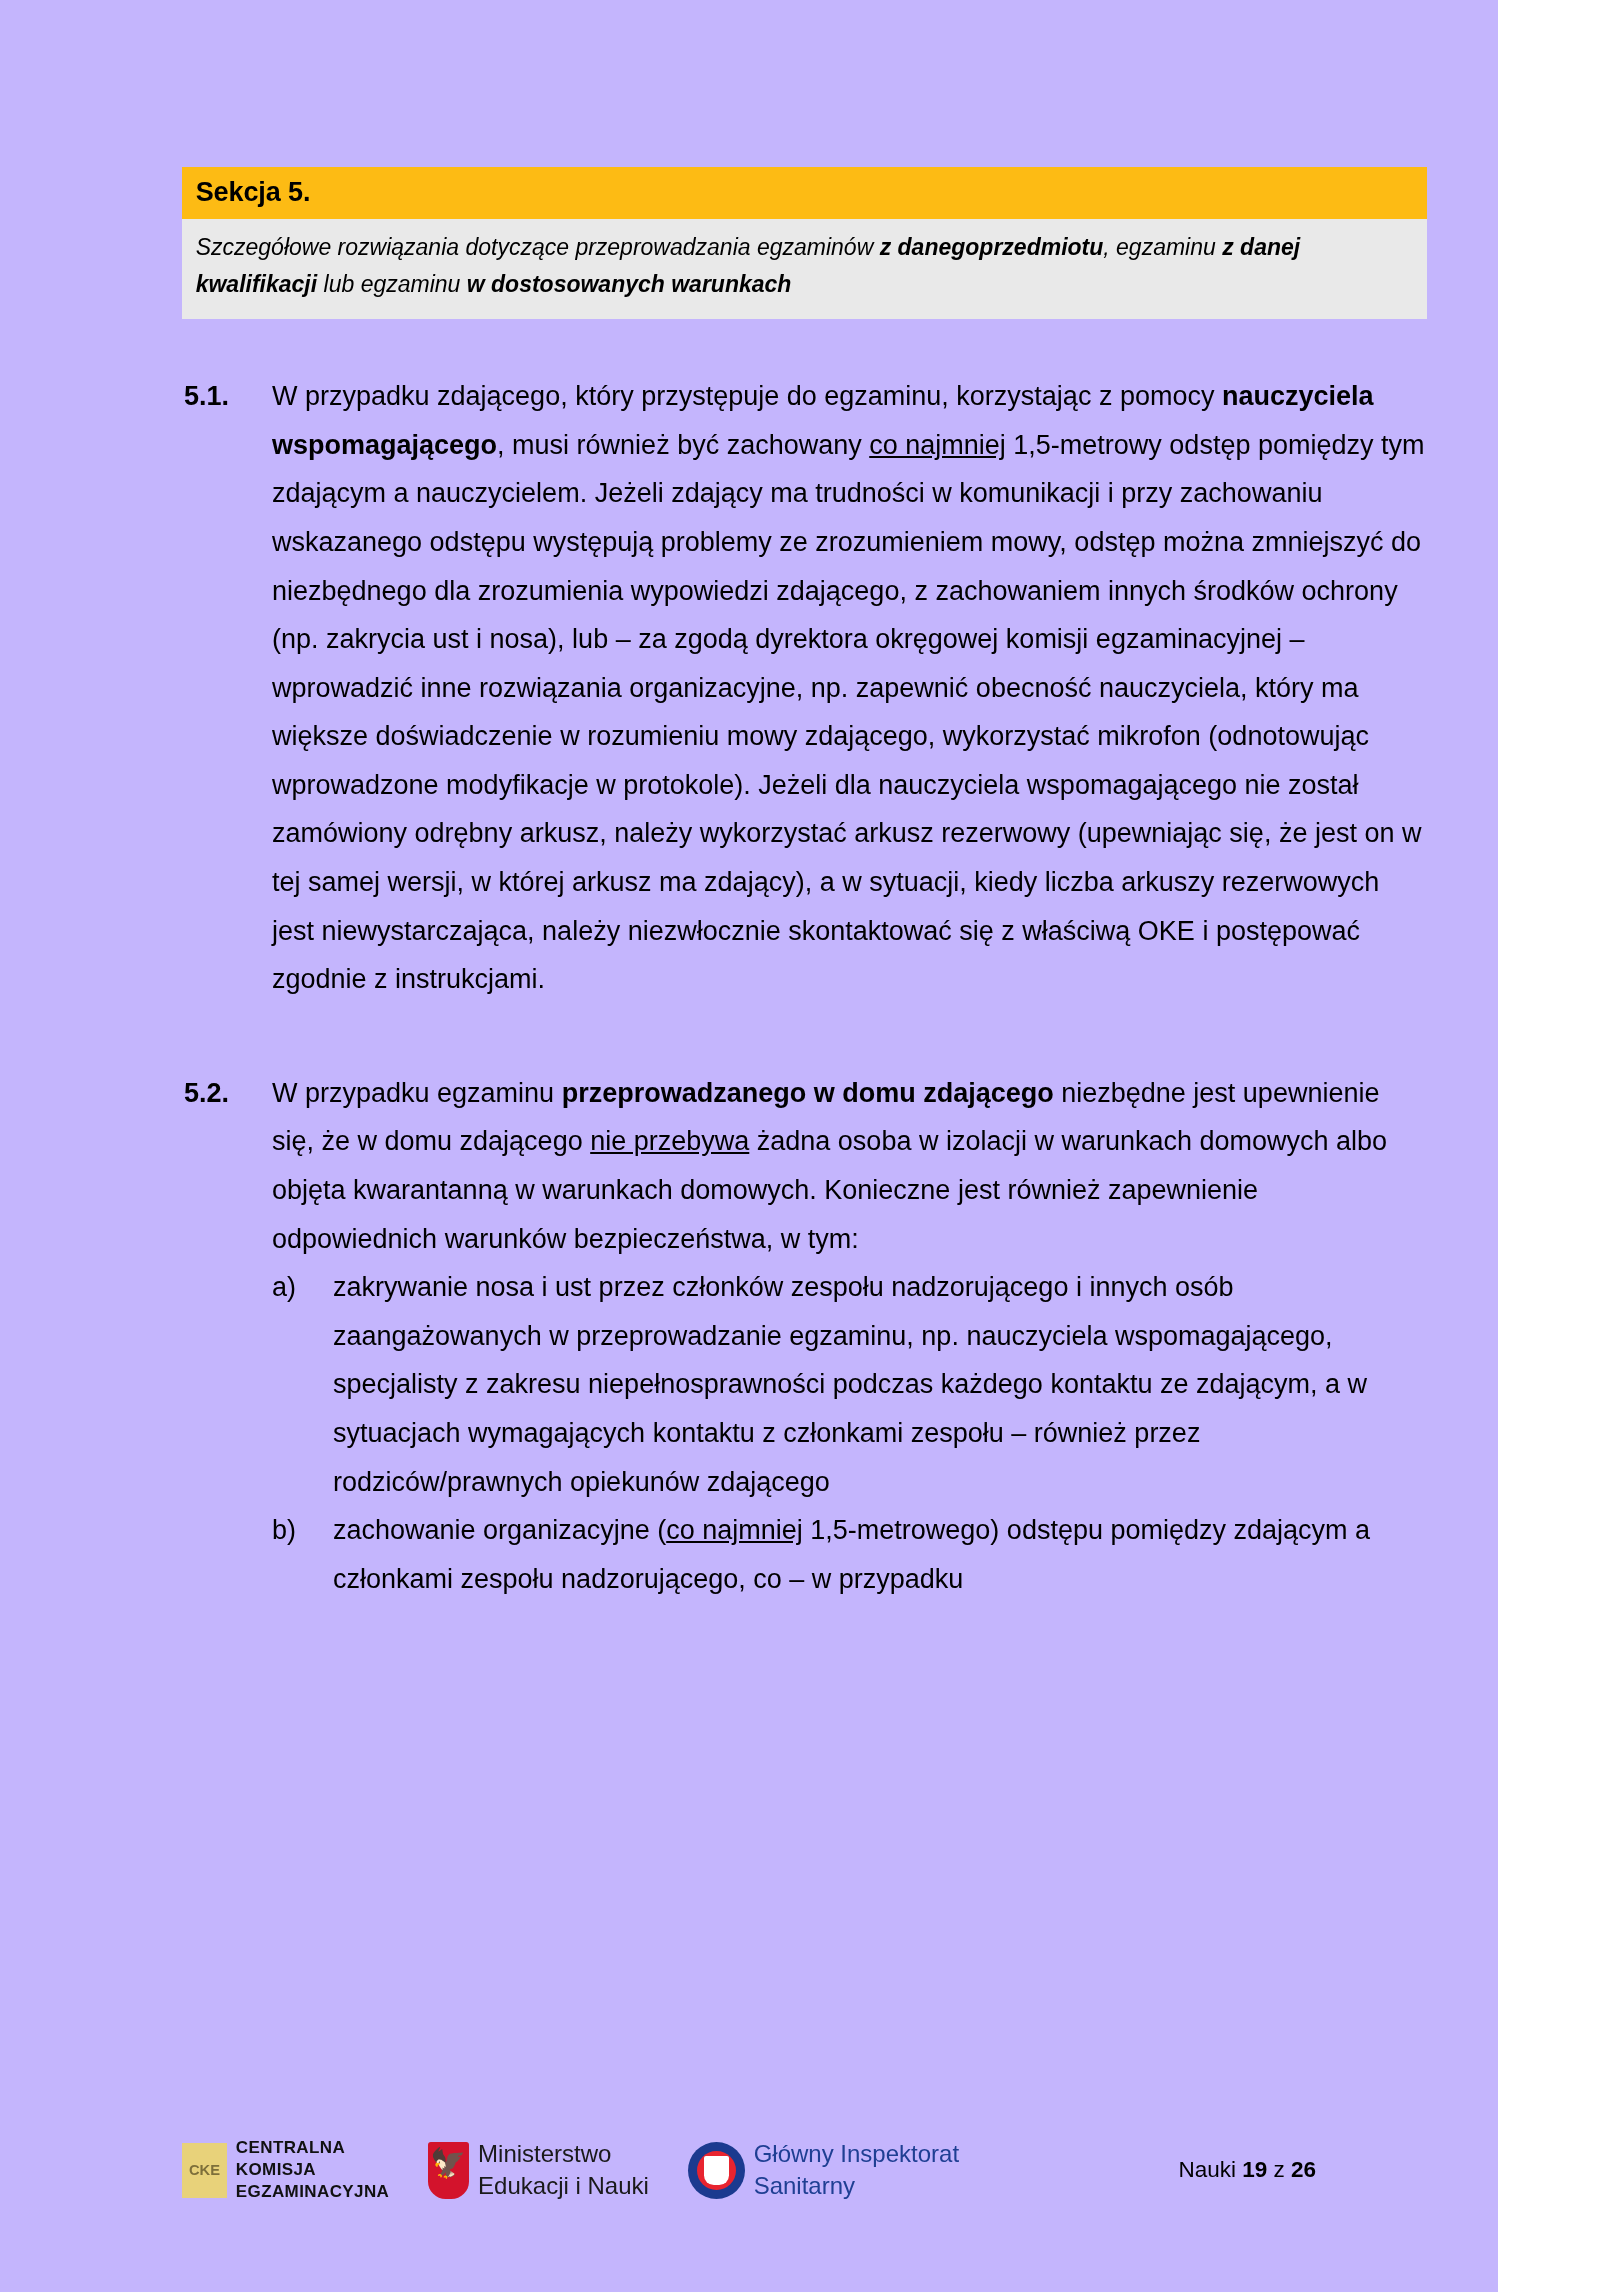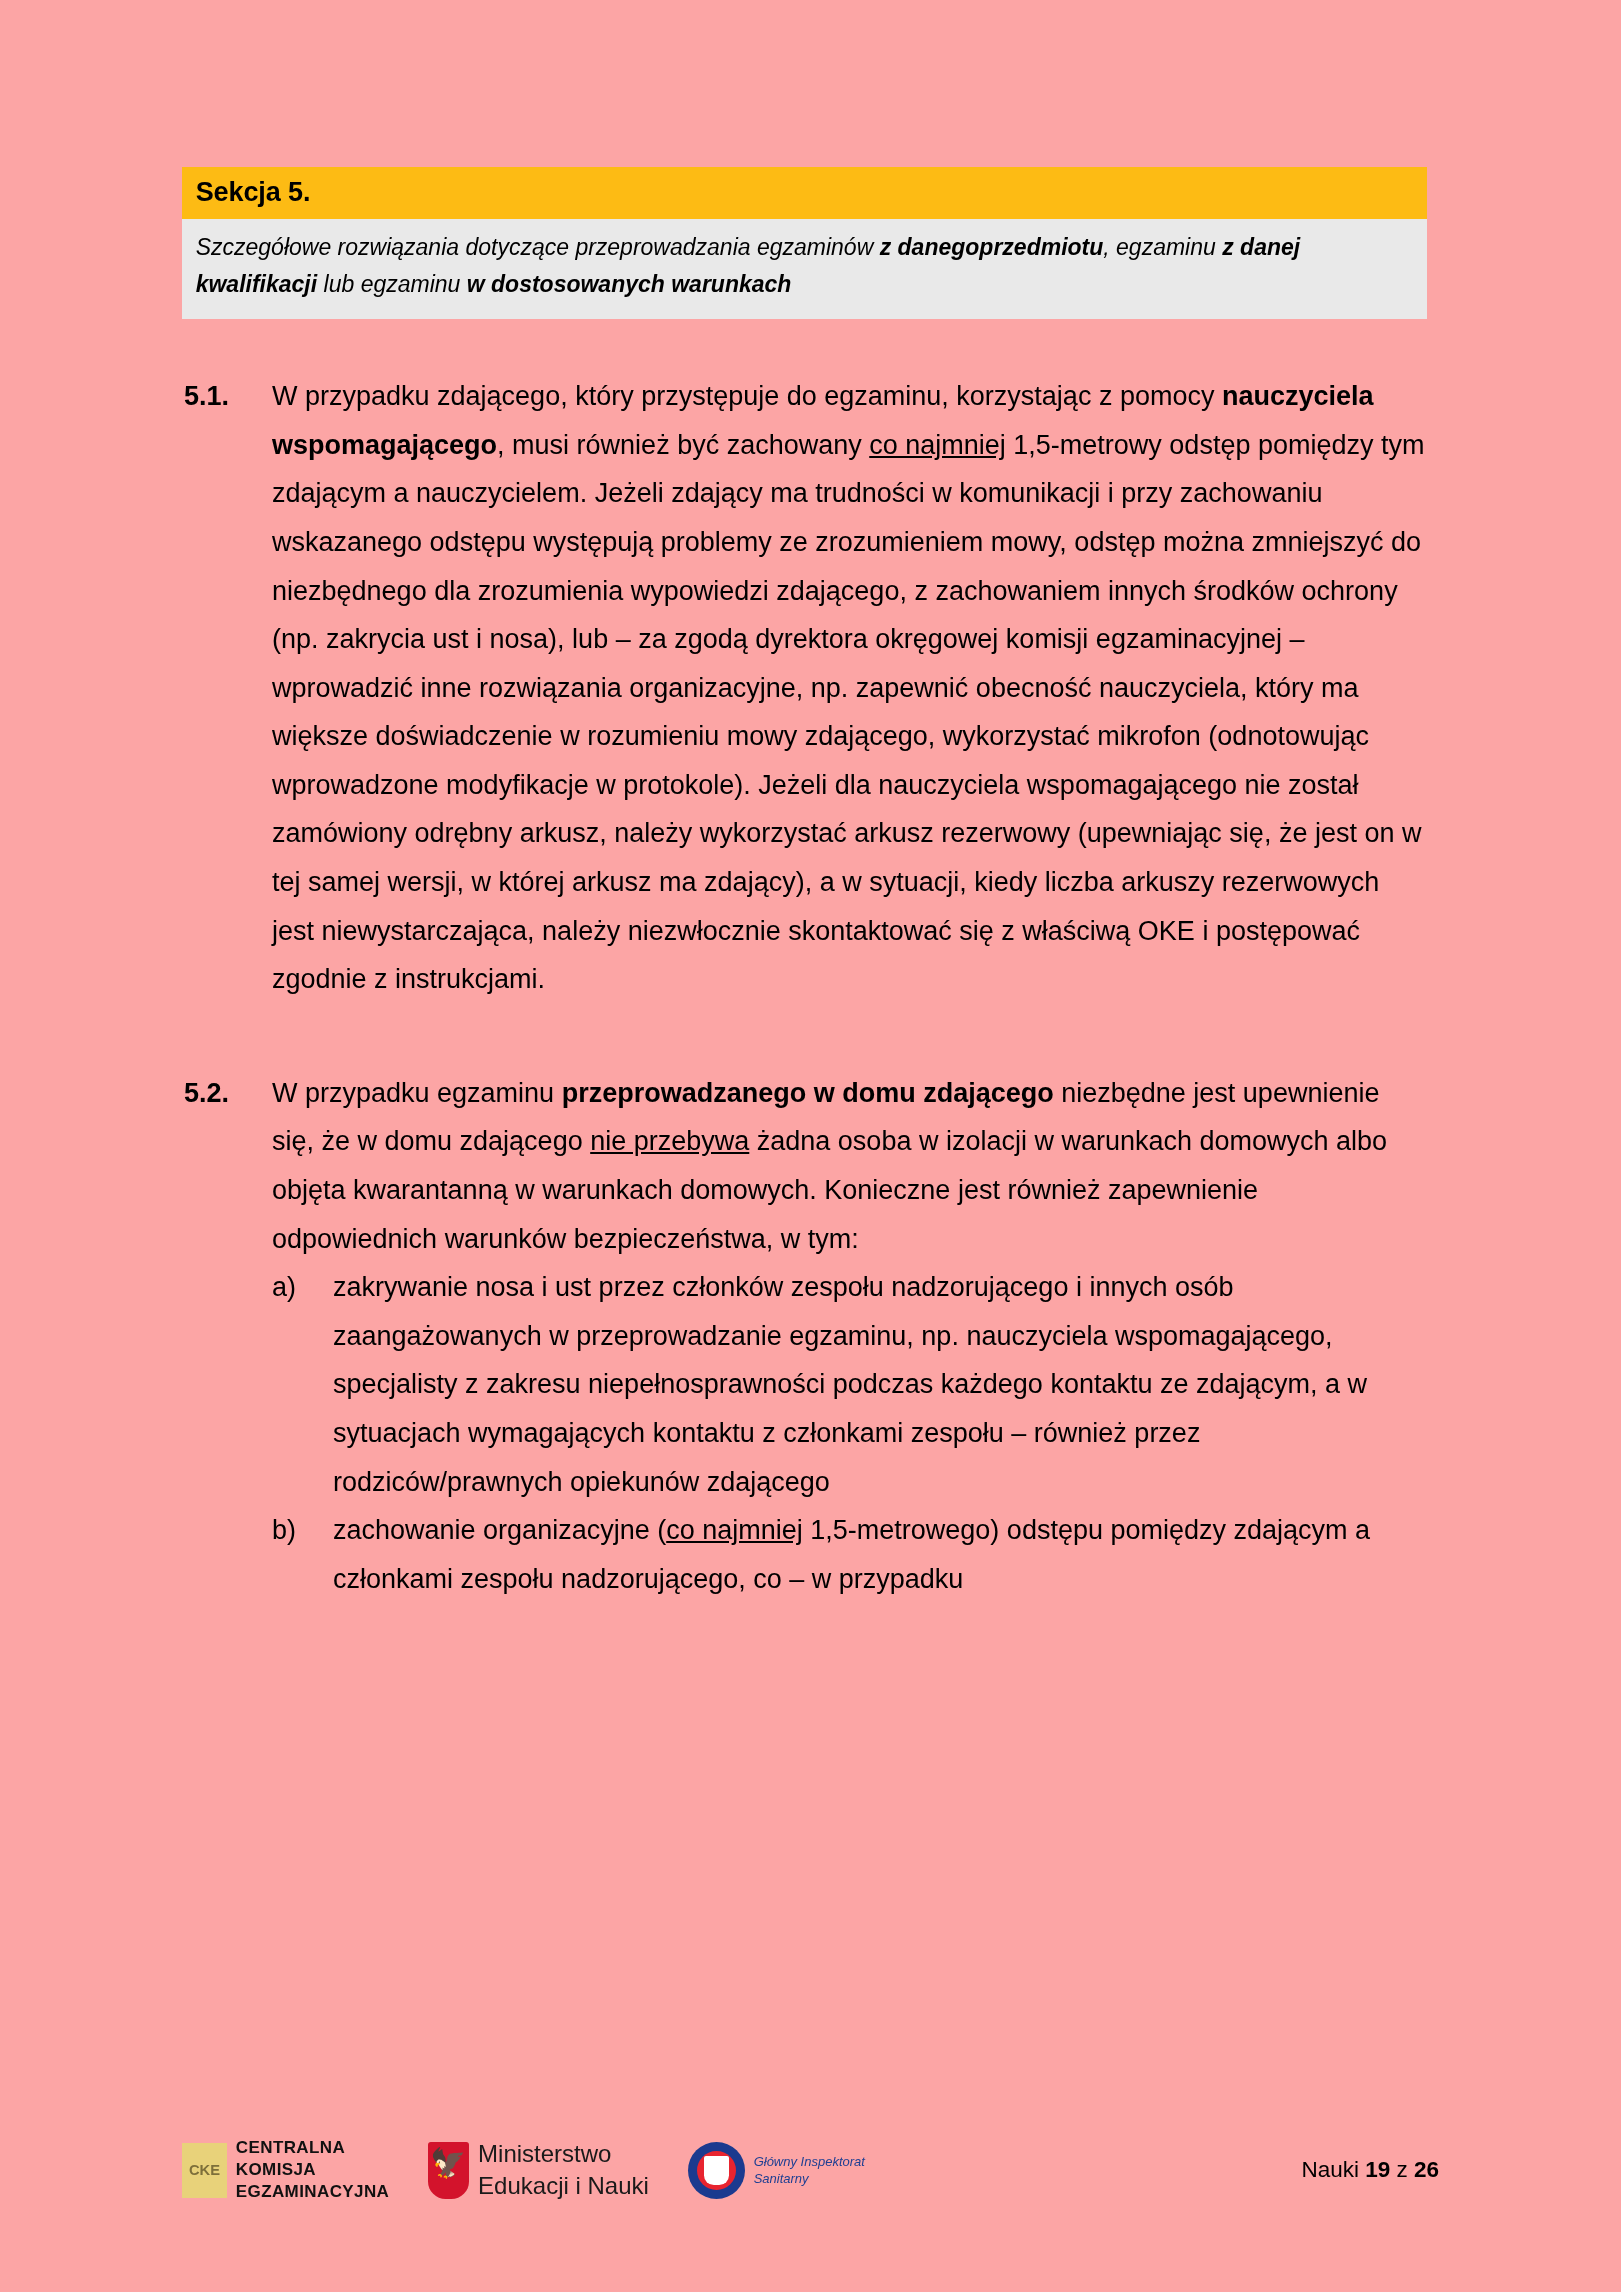--- a/index.html
+++ b/index.html
@@ -7,23 +7,23 @@
     margin: 0;
     padding: 0;
     background: #ffffff;
   }
   body {
     font-family: "Liberation Sans", sans-serif;
     color: #000000;
   }
   .page {
     position: relative;
-    width: 1621px;
+    width: 1498px;
     height: 2293px;
-    background: #fca5a5;
+    background: #c4b5fd;
     box-sizing: border-box;
     overflow: hidden;
   }
 
   
   .content {
     position: absolute;
     left: 182px;
     top: 167px;
     width: 1245px;
@@ -196,25 +196,24 @@
     background: #e8242f;
   }
   .gis-mark::after {
     content: "";
     position: absolute;
     width: 25.5px; height: 29px;
     border-radius: 2px 2px 9.8px 9.8px;
     background: #ffffff;
   }
   .gis-text {
-    font-size: 13px;
+    font-size: 24px;
     line-height: 1.32;
     color: #1f3f93;
     white-space: pre-line;
-    font-style: italic;
   }
 
   .page-number {
     font-size: 22.5px;
     color: #000000;
     white-space: pre;
   }
   .page-number b { font-weight: bold; }
 </style>
 </head>

